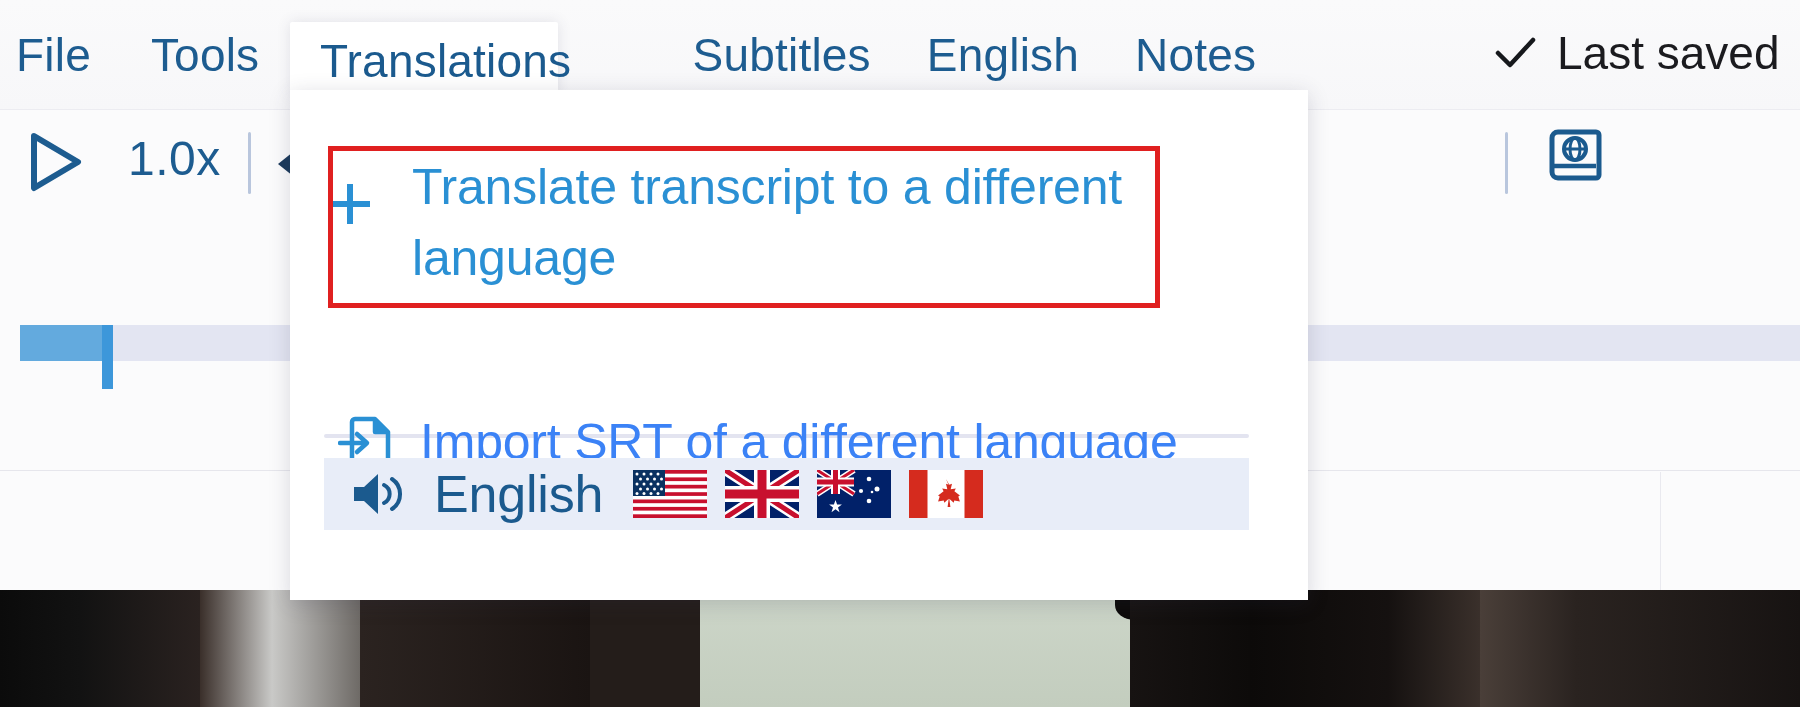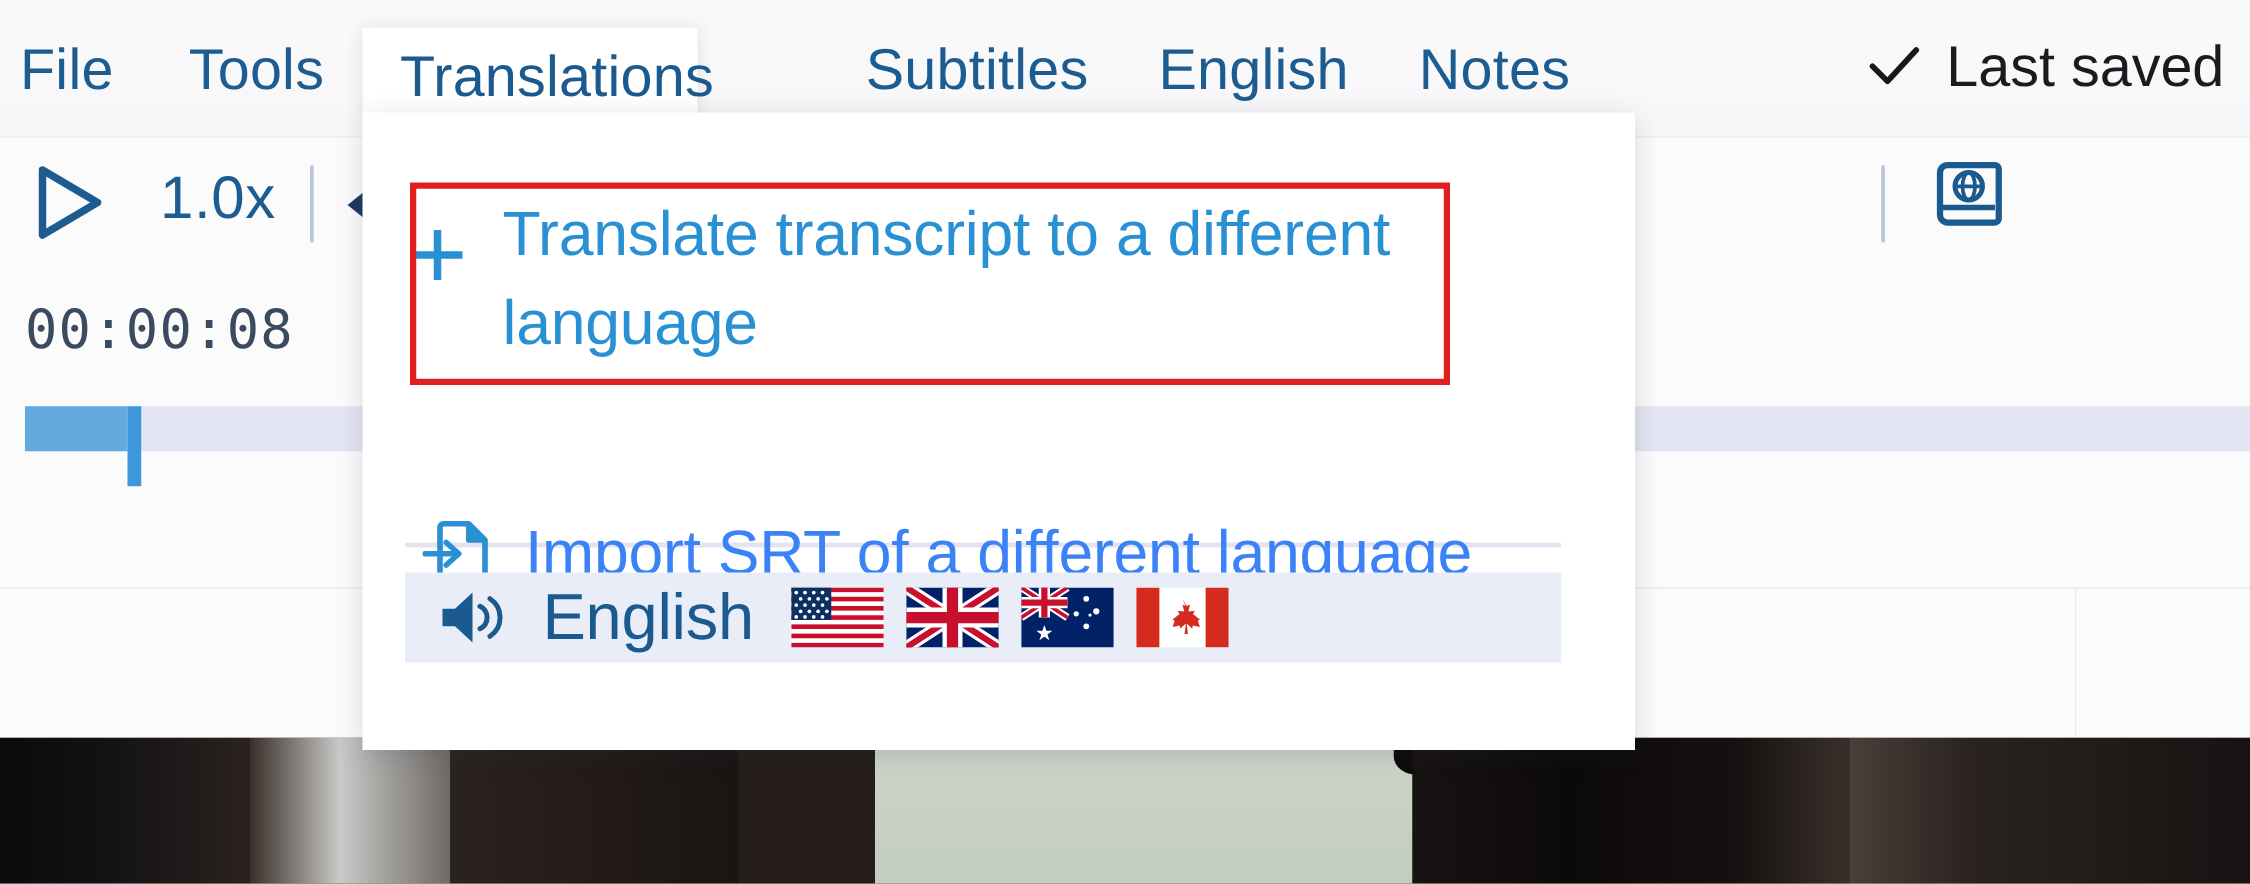--- a/index.html
+++ b/index.html
@@ -209,21 +209,21 @@
     left: 290px; top: 90px;
     width: 1018px; height: 510px;
     background: #ffffff;
     box-shadow: 0 4px 20px rgba(50,50,80,.18);
   }
 
   .dd-item {
     position: absolute;
     display: flex;
     align-items: flex-start;
-    gap: 26px;
+    gap: 36px;
   }
 
   .dd-translate {
     left: 34px; top: 62px;
     width: 840px;
   }
   .dd-translate .dd-label {
     font-size: 50px;
     color: #2a90d4;
     line-height: 1.42;
@@ -309,21 +309,20 @@
       <line x1="1" y1="5" x2="52" y2="40" stroke="#fbfbfc" stroke-width="1.4"></line>
     </svg>
     <span class="video-off-label">VIDEO</span>
   </div>
 
   <div class="seekbar">
     <div class="seek-fill"></div>
     <div class="seek-handle"></div>
   </div>
 
-  <div class="timecode">00:00:08</div>
 
   <div class="toolbar">
     <svg class="play-btn" viewBox="0 0 64 64">
       <path d="M12 6 L56 32 L12 58 Z" fill="none" stroke="#1d5c90" stroke-width="6" stroke-linejoin="round"></path>
     </svg>
     <div class="speed-label">1.0x</div>
     <div class="tb-divider d1"></div>
     <svg class="rewind-btn" viewBox="0 0 58 44">
       <path d="M26 6 L26 38 L6 22 Z" fill="#1b3a5c"></path>
       <path d="M52 6 L52 38 L32 22 Z" fill="#1b3a5c"></path>

